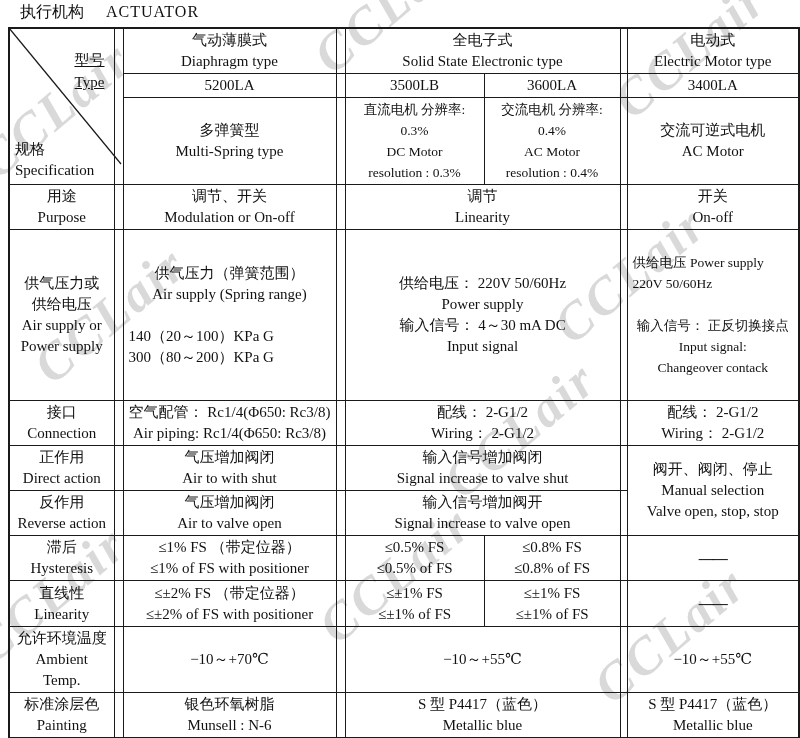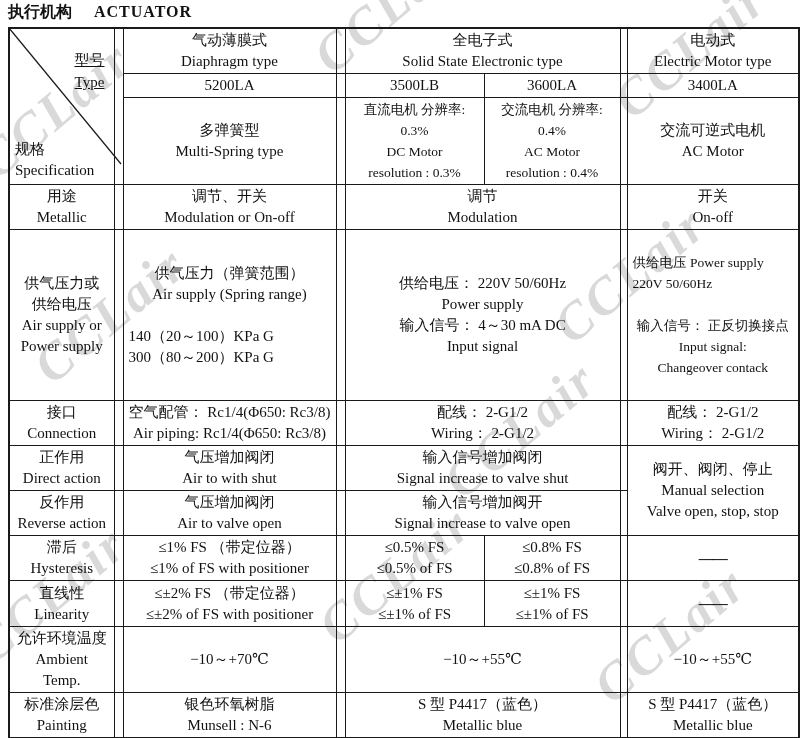--- a/index.html
+++ b/index.html
@@ -12,21 +12,21 @@
   .wm{
     position:absolute;z-index:0;
     font-family:"Liberation Serif","DejaVu Serif",serif;
     font-style:italic;font-weight:bold;
     font-size:52px;letter-spacing:3px;
     color:rgba(185,185,185,0.55);
     transform:rotate(-40deg);
     white-space:nowrap;pointer-events:none;
   }
   
-  .title{position:absolute;left:8px;top:2px;z-index:1;font-size:16px;font-weight:bold;}
+  .title{position:absolute;left:20px;top:2px;z-index:1;font-size:16px;font-weight:normal;}
   .title .zh{margin-right:22px;}
   .title .en{letter-spacing:1px;}
   
   table.spec{
     position:absolute;left:8px;top:27px;z-index:1;
     width:790px;table-layout:fixed;border-collapse:collapse;
     font-size:15px;background:transparent;
   }
   table.spec{border:2px solid #1a1a1a;}
   table.spec td{
@@ -121,27 +121,27 @@
     <td class="l small">交流电机 分辨率: 0.4%
 AC Motor
 resolution : 0.4%</td>
     <td class="gap"></td>
     <td>交流可逆式电机
 AC Motor</td>
   </tr>
 
   <tr style="height:38px">
     <td class="l">用途
-Metallic</td>
+Purpose</td>
     <td class="gap"></td>
     <td>调节、开关
 Modulation or On-off</td>
     <td class="gap"></td>
     <td colspan="2">调节
-Modulation</td>
+Linearity</td>
     <td class="gap"></td>
     <td>开关
 On-off</td>
   </tr>
 
   <tr style="height:107px">
     <td class="l">供气压力或
 供给电压
 Air supply or
 Power supply</td>

